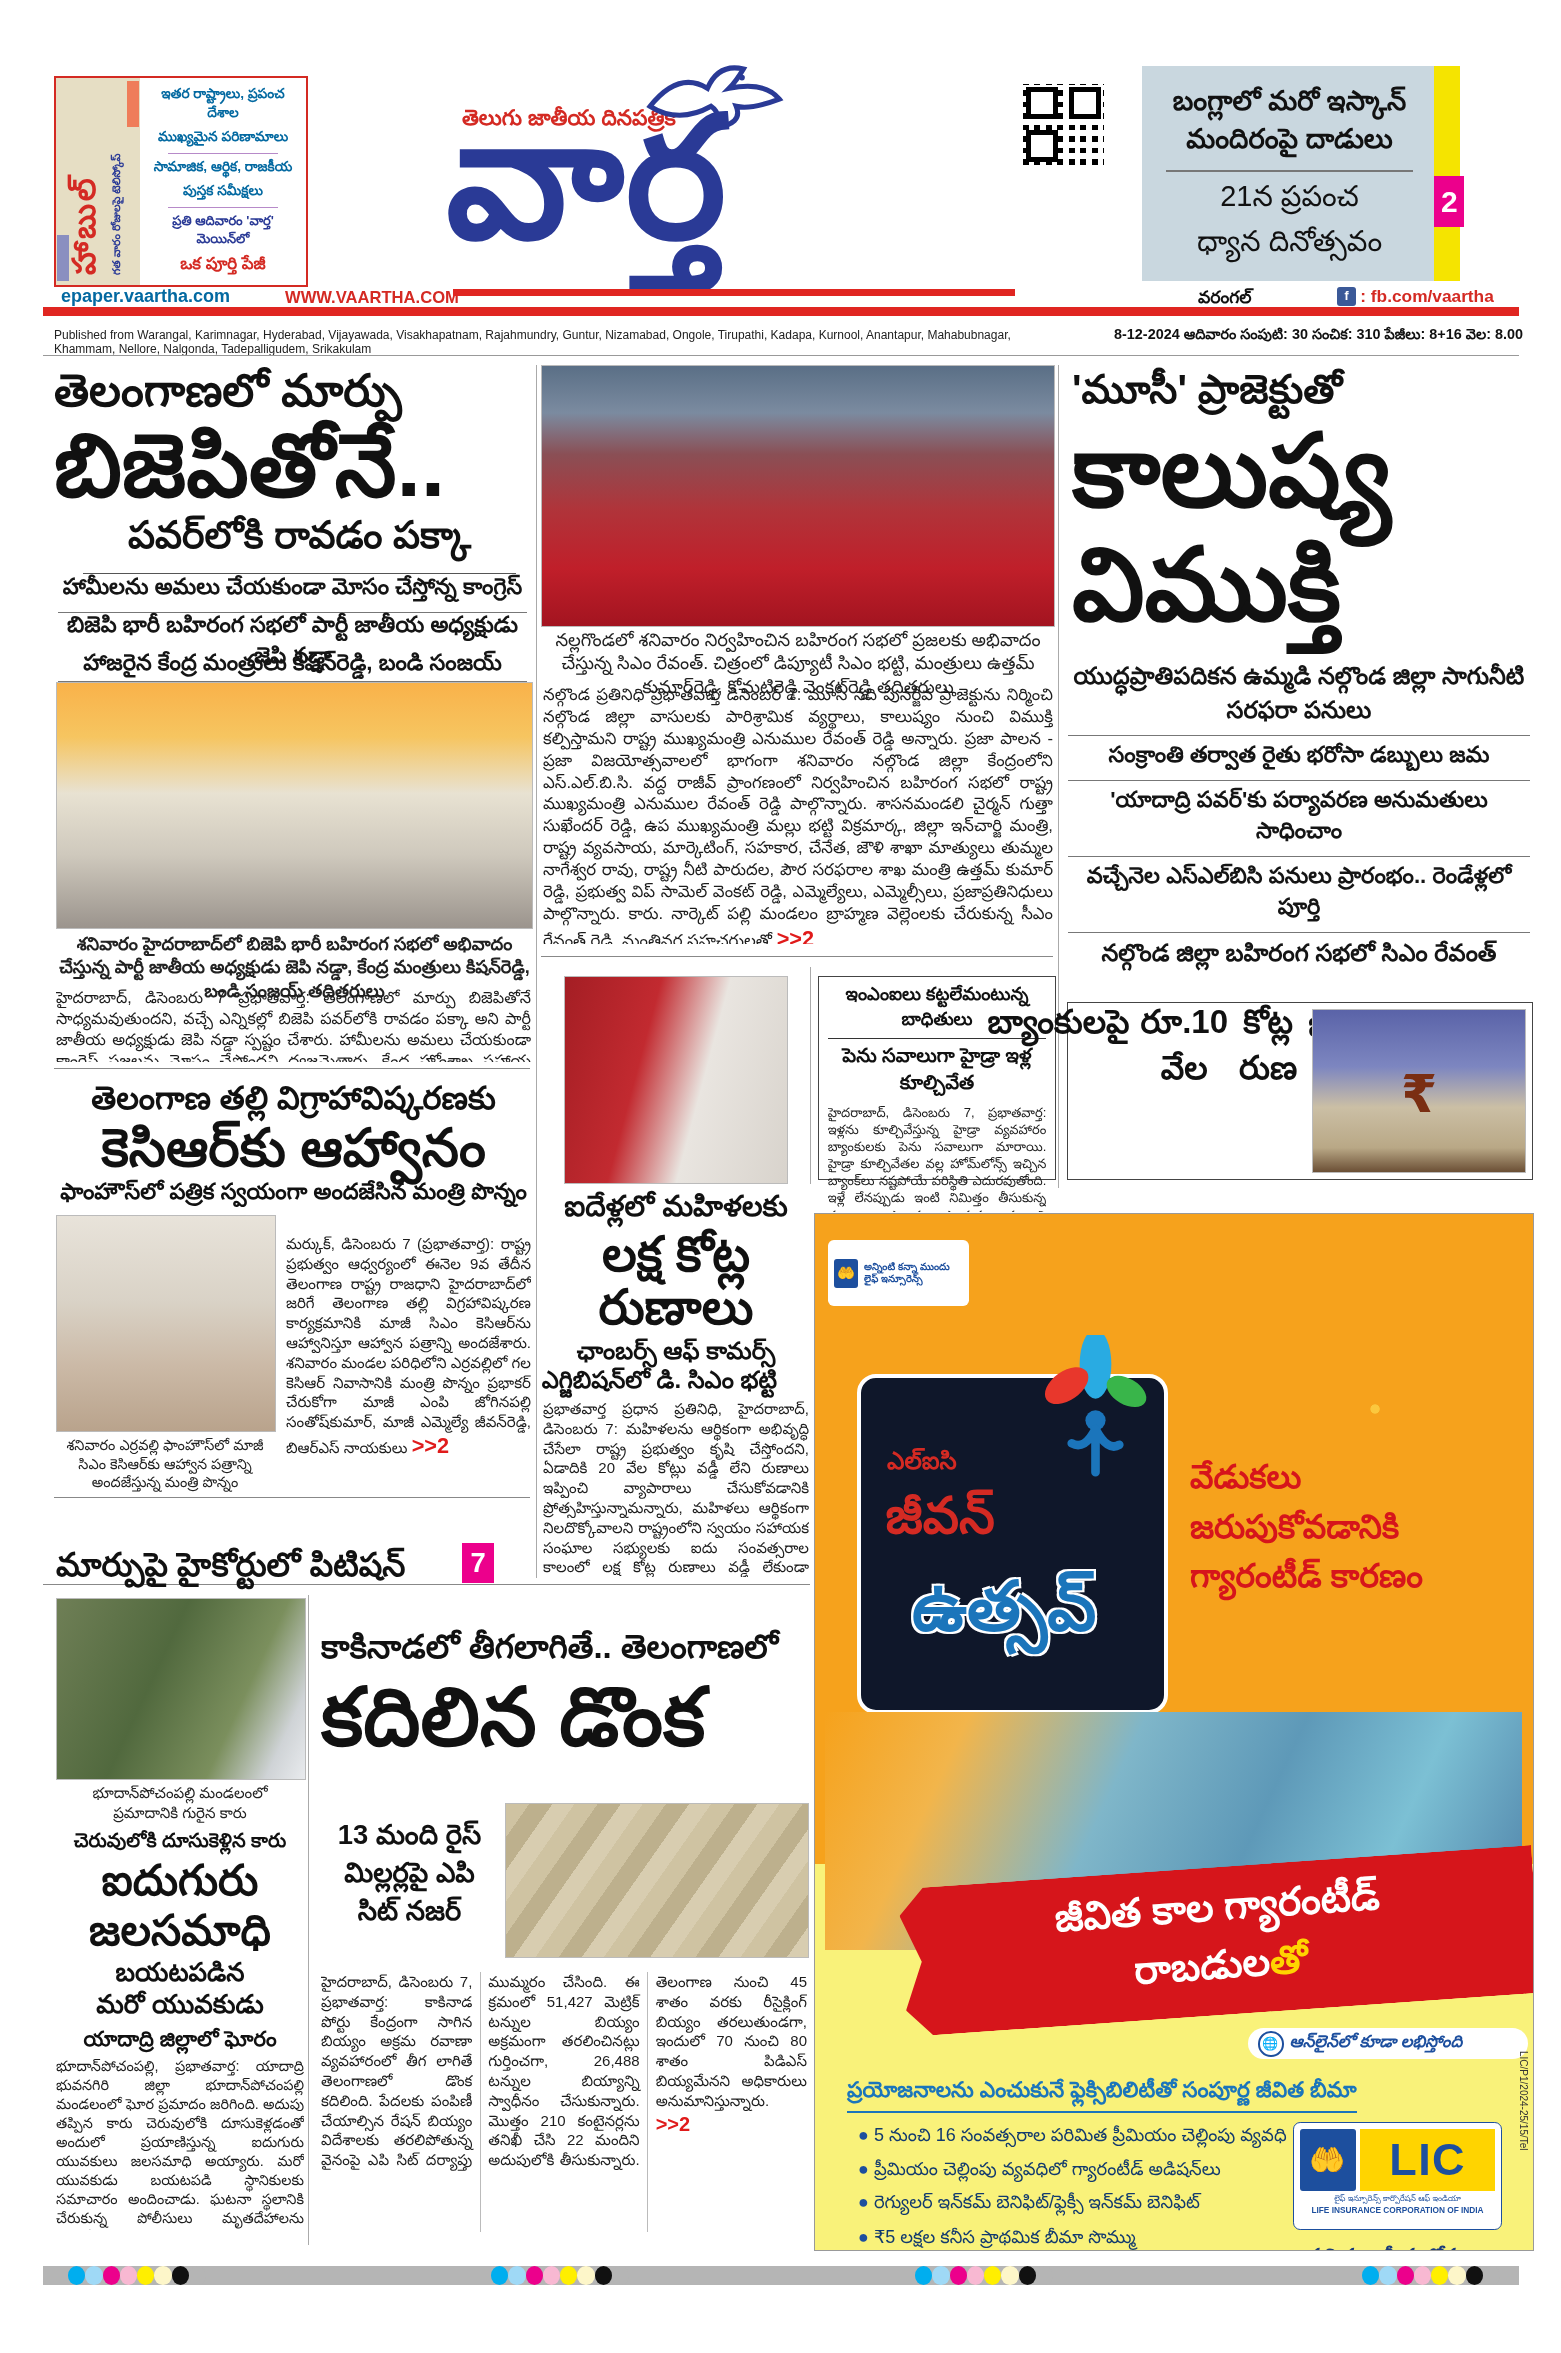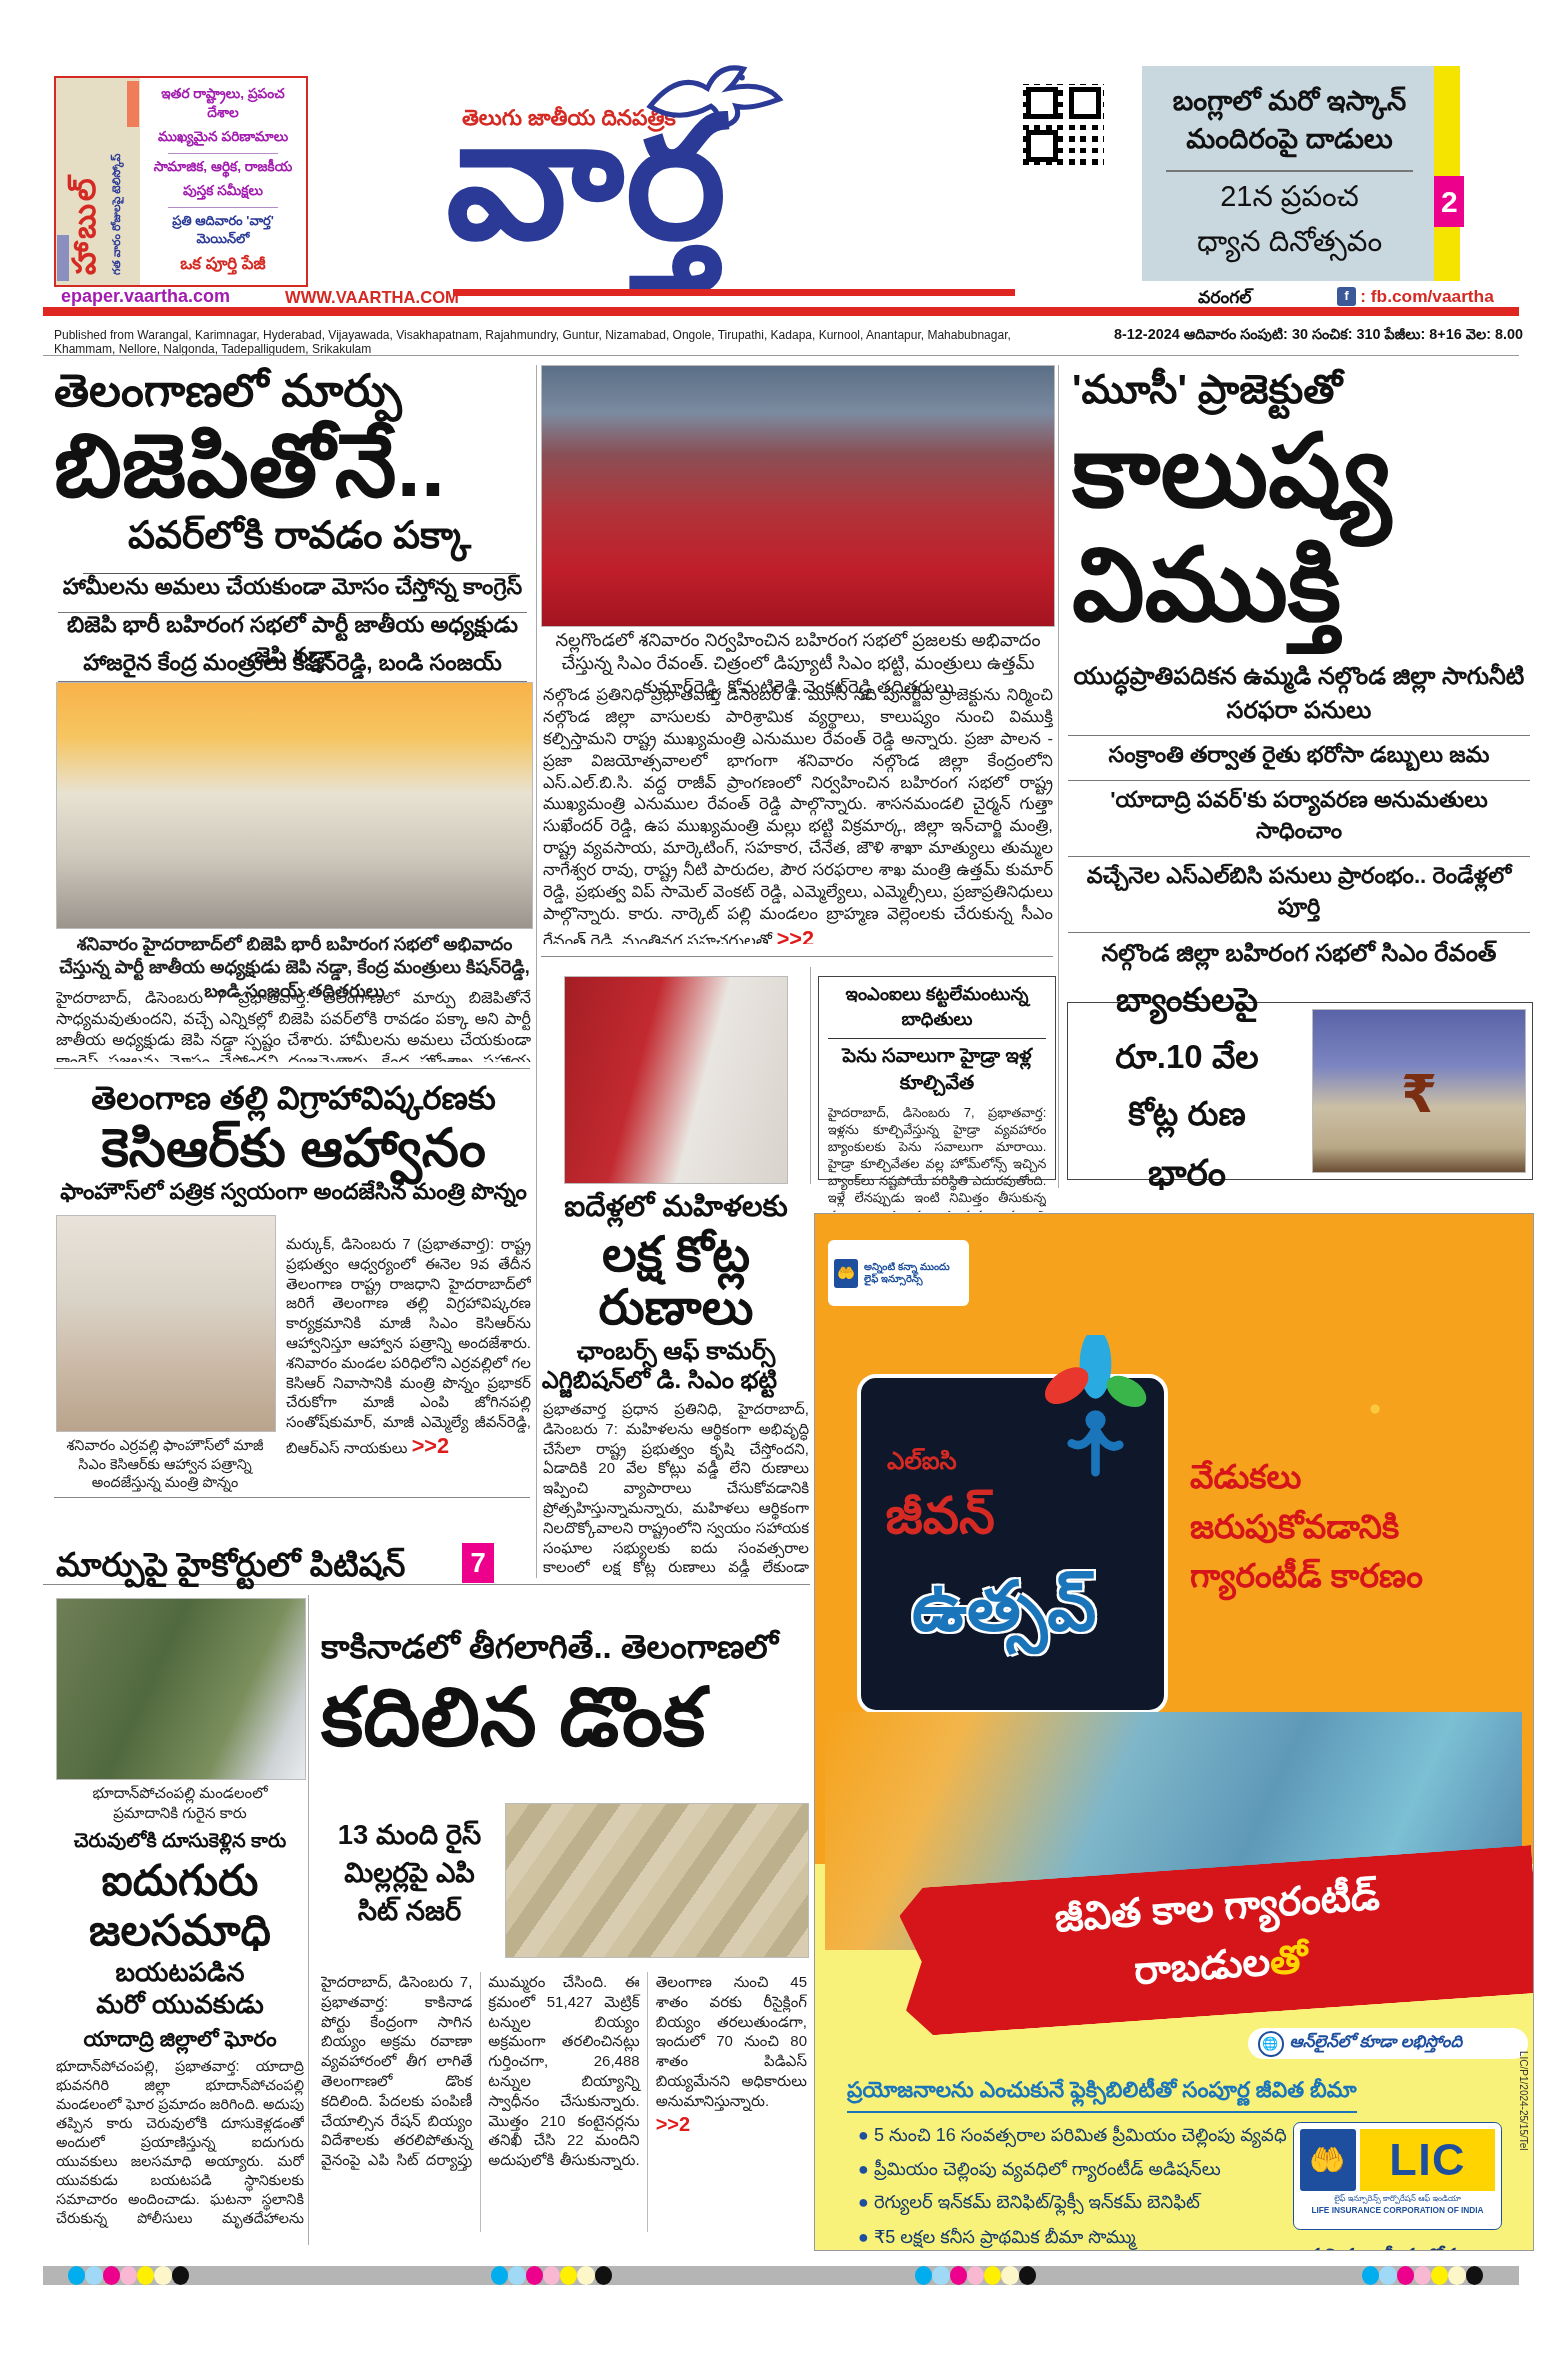--- a/index.html
+++ b/index.html
@@ -1,20 +1,20 @@
 <!DOCTYPE html>
 <html style="font-size:11.5px"><head>
 <meta charset="utf-8">
 <style>
   html,body{margin:0;padding:0;background:#fff;}
   #page{position:relative;width:1561px;height:2354px;background:#fff;overflow:hidden;
         font-family:"Liberation Sans","DejaVu Sans",sans-serif;color:#111;}
   .abs{position:absolute;}
   .b{font-weight:bold;}
-  .red{color:#d42a23;} .blue{color:#2a3a96;} .green{color:#a21caf;}
+  .red{color:#d42a23;} .blue{color:#2a3a96;} .green{color:#0369a1;}
   .jump{color:#e01b1b;font-weight:bold;}
   .rule{background:#888;height:1.4px;}
   .vrule{background:#aaa;width:1.4px;}
   .photo{background:#ccc;border:0.7px solid #bbb;}
   .cap{font-size:17.3px;text-align:center;line-height:1.3;font-weight:bold;color:#222;}
   .bodytxt{font-size:16px;line-height:1.32;text-align:justify;overflow:hidden;color:#1c1c1c;}
   .deck{font-weight:bold;text-align:center;color:#151515;}
   .badge{display:inline-block;background:#ec008c;color:#fff;text-align:center;font-weight:bold;}
   .dot{display:inline-block;width:17.3px;height:19px;border-radius:50%;margin:0;}
   .pill{background:#fff;border-radius:20px;display:flex;align-items:center;gap:5.8px;padding:2.9px 10px;}
@@ -180,21 +180,21 @@
   <div class="abs b" style="left:1072px;top:527px;width:462px;font-size:102px;">విముక్తి</div>
   <div class="abs" style="left:1068px;top:658px;width:462px;">
     <div class="deck" style="font-size:24px;padding:4.3px 0;border-bottom:1.4px solid #777;">యుద్ధప్రాతిపదికన ఉమ్మడి నల్గొండ జిల్లా సాగునీటి సరఫరా పనులు</div>
     <div class="deck" style="font-size:22.4px;padding:6.5px 0;border-bottom:1.4px solid #777;">సంక్రాంతి తర్వాత రైతు భరోసా డబ్బులు జమ</div>
     <div class="deck" style="font-size:22.4px;padding:6.5px 0;border-bottom:1.4px solid #777;">'యాదాద్రి పవర్'కు పర్యావరణ అనుమతులు సాధించాం</div>
     <div class="deck" style="font-size:22.4px;padding:6.5px 0;border-bottom:1.4px solid #777;">వచ్చేనెల ఎస్‌ఎల్‌బిసి పనులు ప్రారంభం.. రెండేళ్లలో పూర్తి</div>
     <div class="deck" style="font-size:24px;padding:6.5px 0;">నల్గొండ జిల్లా బహిరంగ సభలో సిఎం రేవంత్</div>
   </div>
 
   <div class="abs" style="left:1067px;top:1002px;width:466px;height:178px;border:1.4px solid #444;display:flex;box-sizing:border-box;">
-    <div style="width:238px;display:flex;flex-direction:column;justify-content:center;text-align:center;gap:11px;">
+    <div style="width:238px;display:flex;flex-direction:row;justify-content:center;text-align:center;gap:11px;">
       <div class="b" style="font-size:33px;">బ్యాంకులపై</div>
       <div class="b" style="font-size:33px;">రూ.10 వేల</div>
       <div class="b" style="font-size:33px;">కోట్ల రుణ</div>
       <div class="b" style="font-size:36px;">భారం</div>
     </div>
     <div class="photo ph-money" style="flex:1;margin:5.8px;position:relative;">
       <div class="abs" style="left:50%;top:52%;transform:translate(-50%,-50%);font-size:52px;color:#7a2e12;font-weight:bold;">₹</div>
     </div>
   </div>
 

